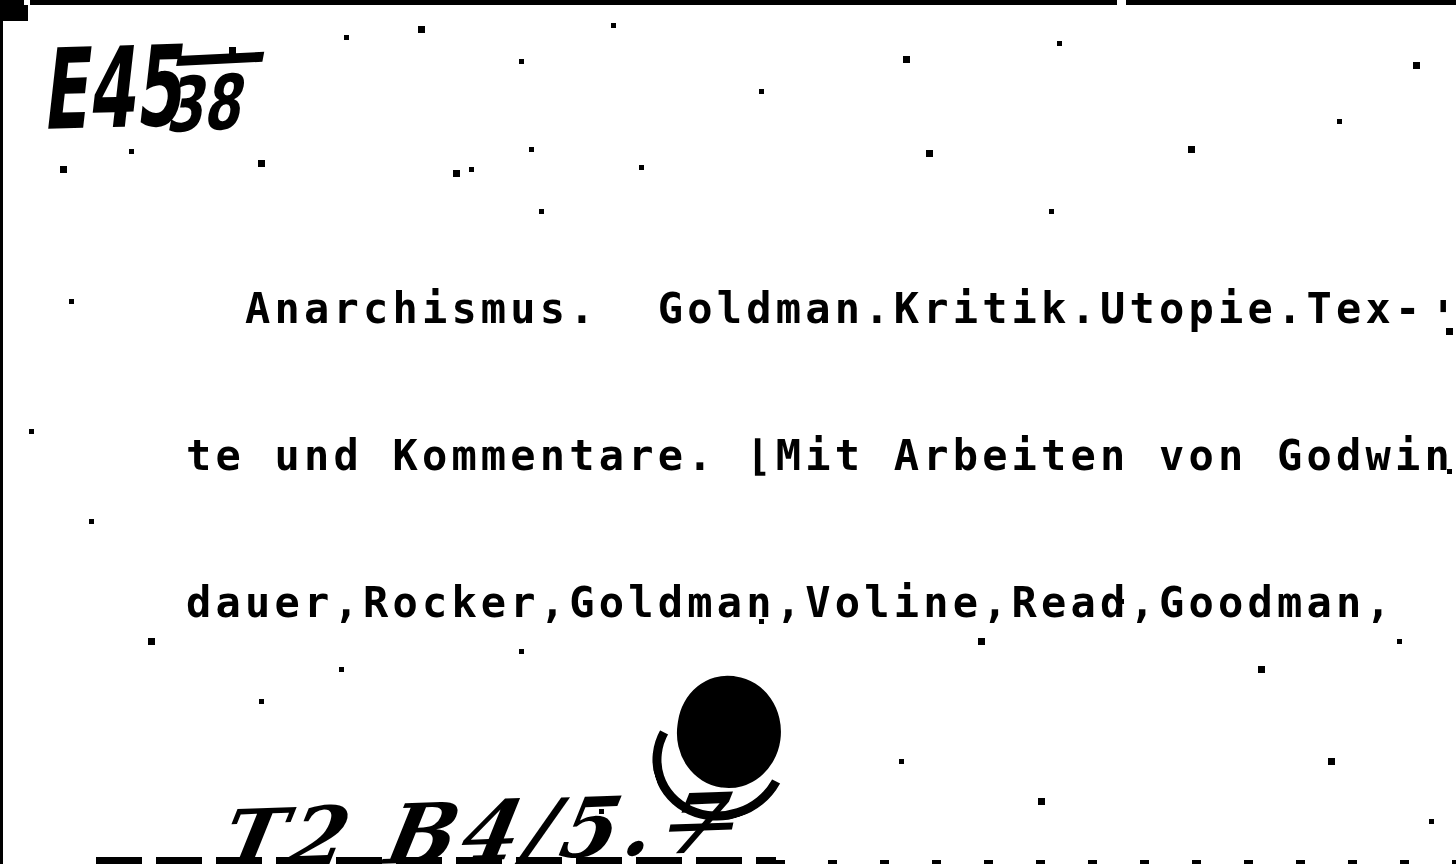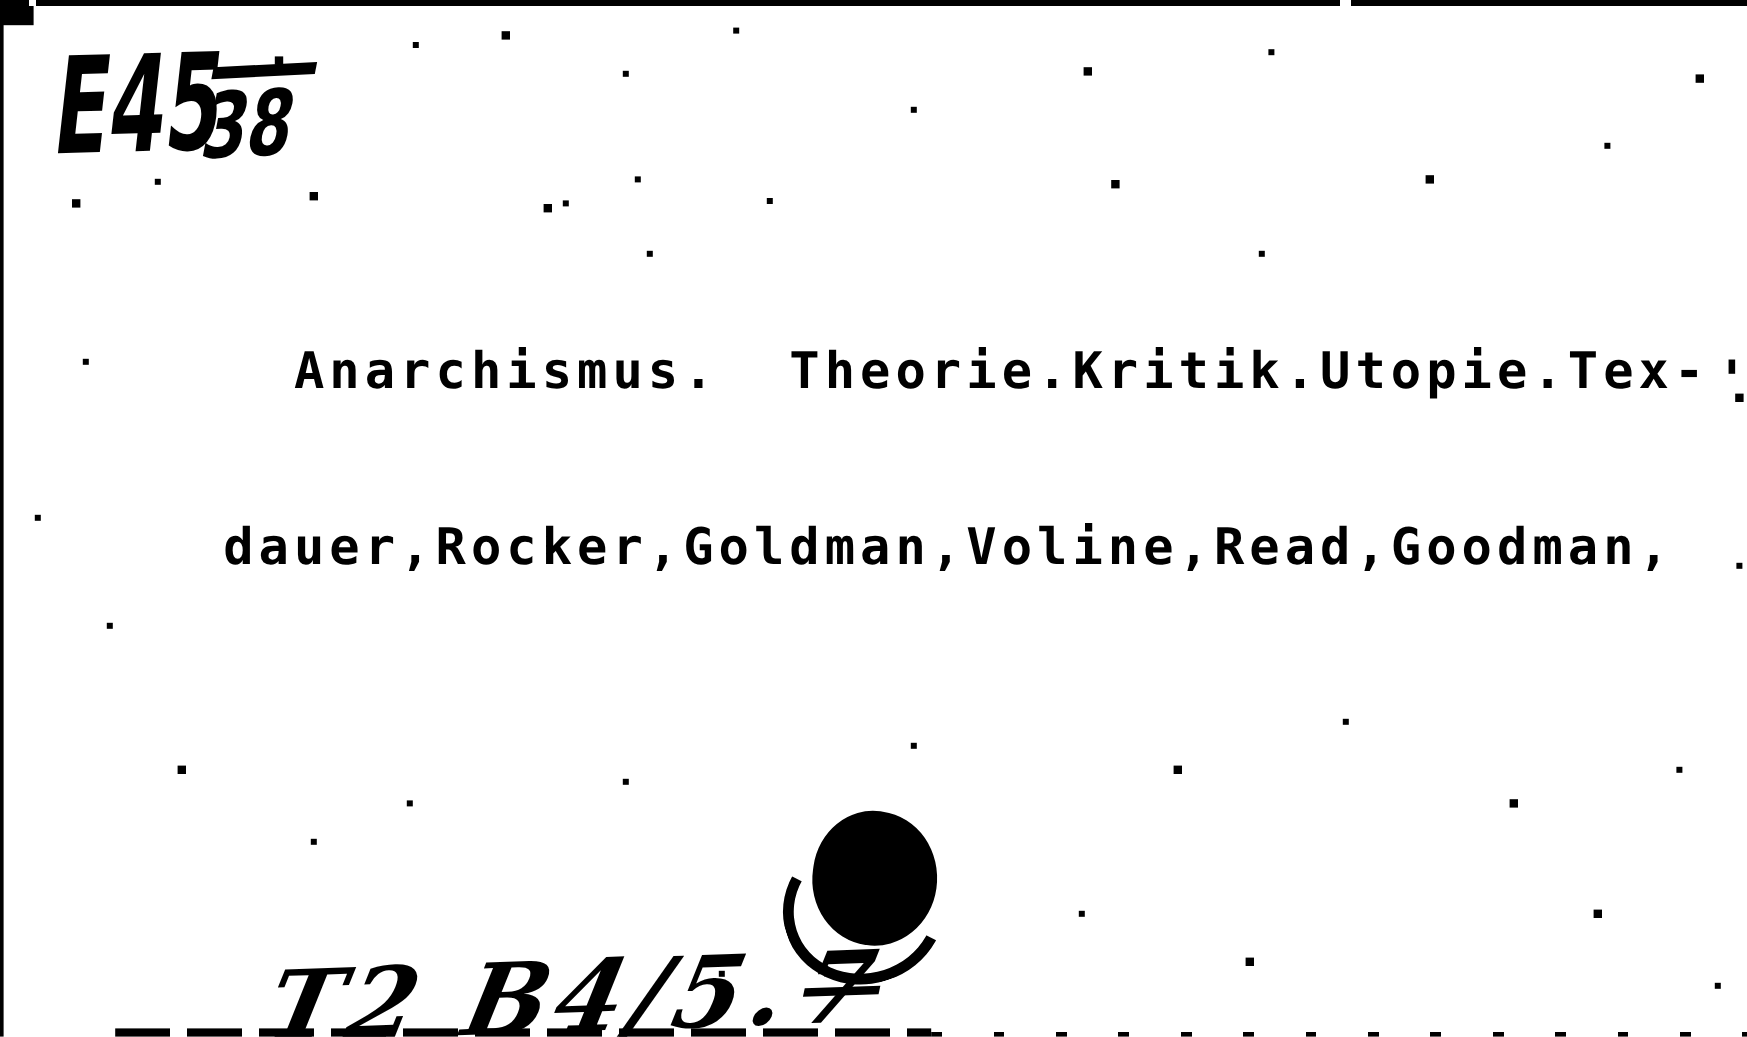--- a/index.html
+++ b/index.html
@@ -114,21 +114,22 @@
   <div class="edge-left"></div>
   <div class="edge-bottom-left"></div>
   <div class="edge-bottom-right"></div>
 
   <div class="callnum">
     <span class="shelf">E45</span>
     <span class="frac">38</span>
   </div>
 
   <div class="tblock">
-    <div class="tline">  Anarchismus.  Theorie.Kritik.Utopie.Tex-</div>
+    <div class="tline">  Anarchismus.  Goldman.Kritik.Utopie.Tex-</div>
+    <div class="tline">te und Kommentare. ⌊Mit Arbeiten von Godwin</div>
     <div class="tline">dauer,Rocker,Goldman,Voline,Read,Goodman,</div>
     
     
     
     
     
   </div>
 
   <span class="stray">'</span>
 

